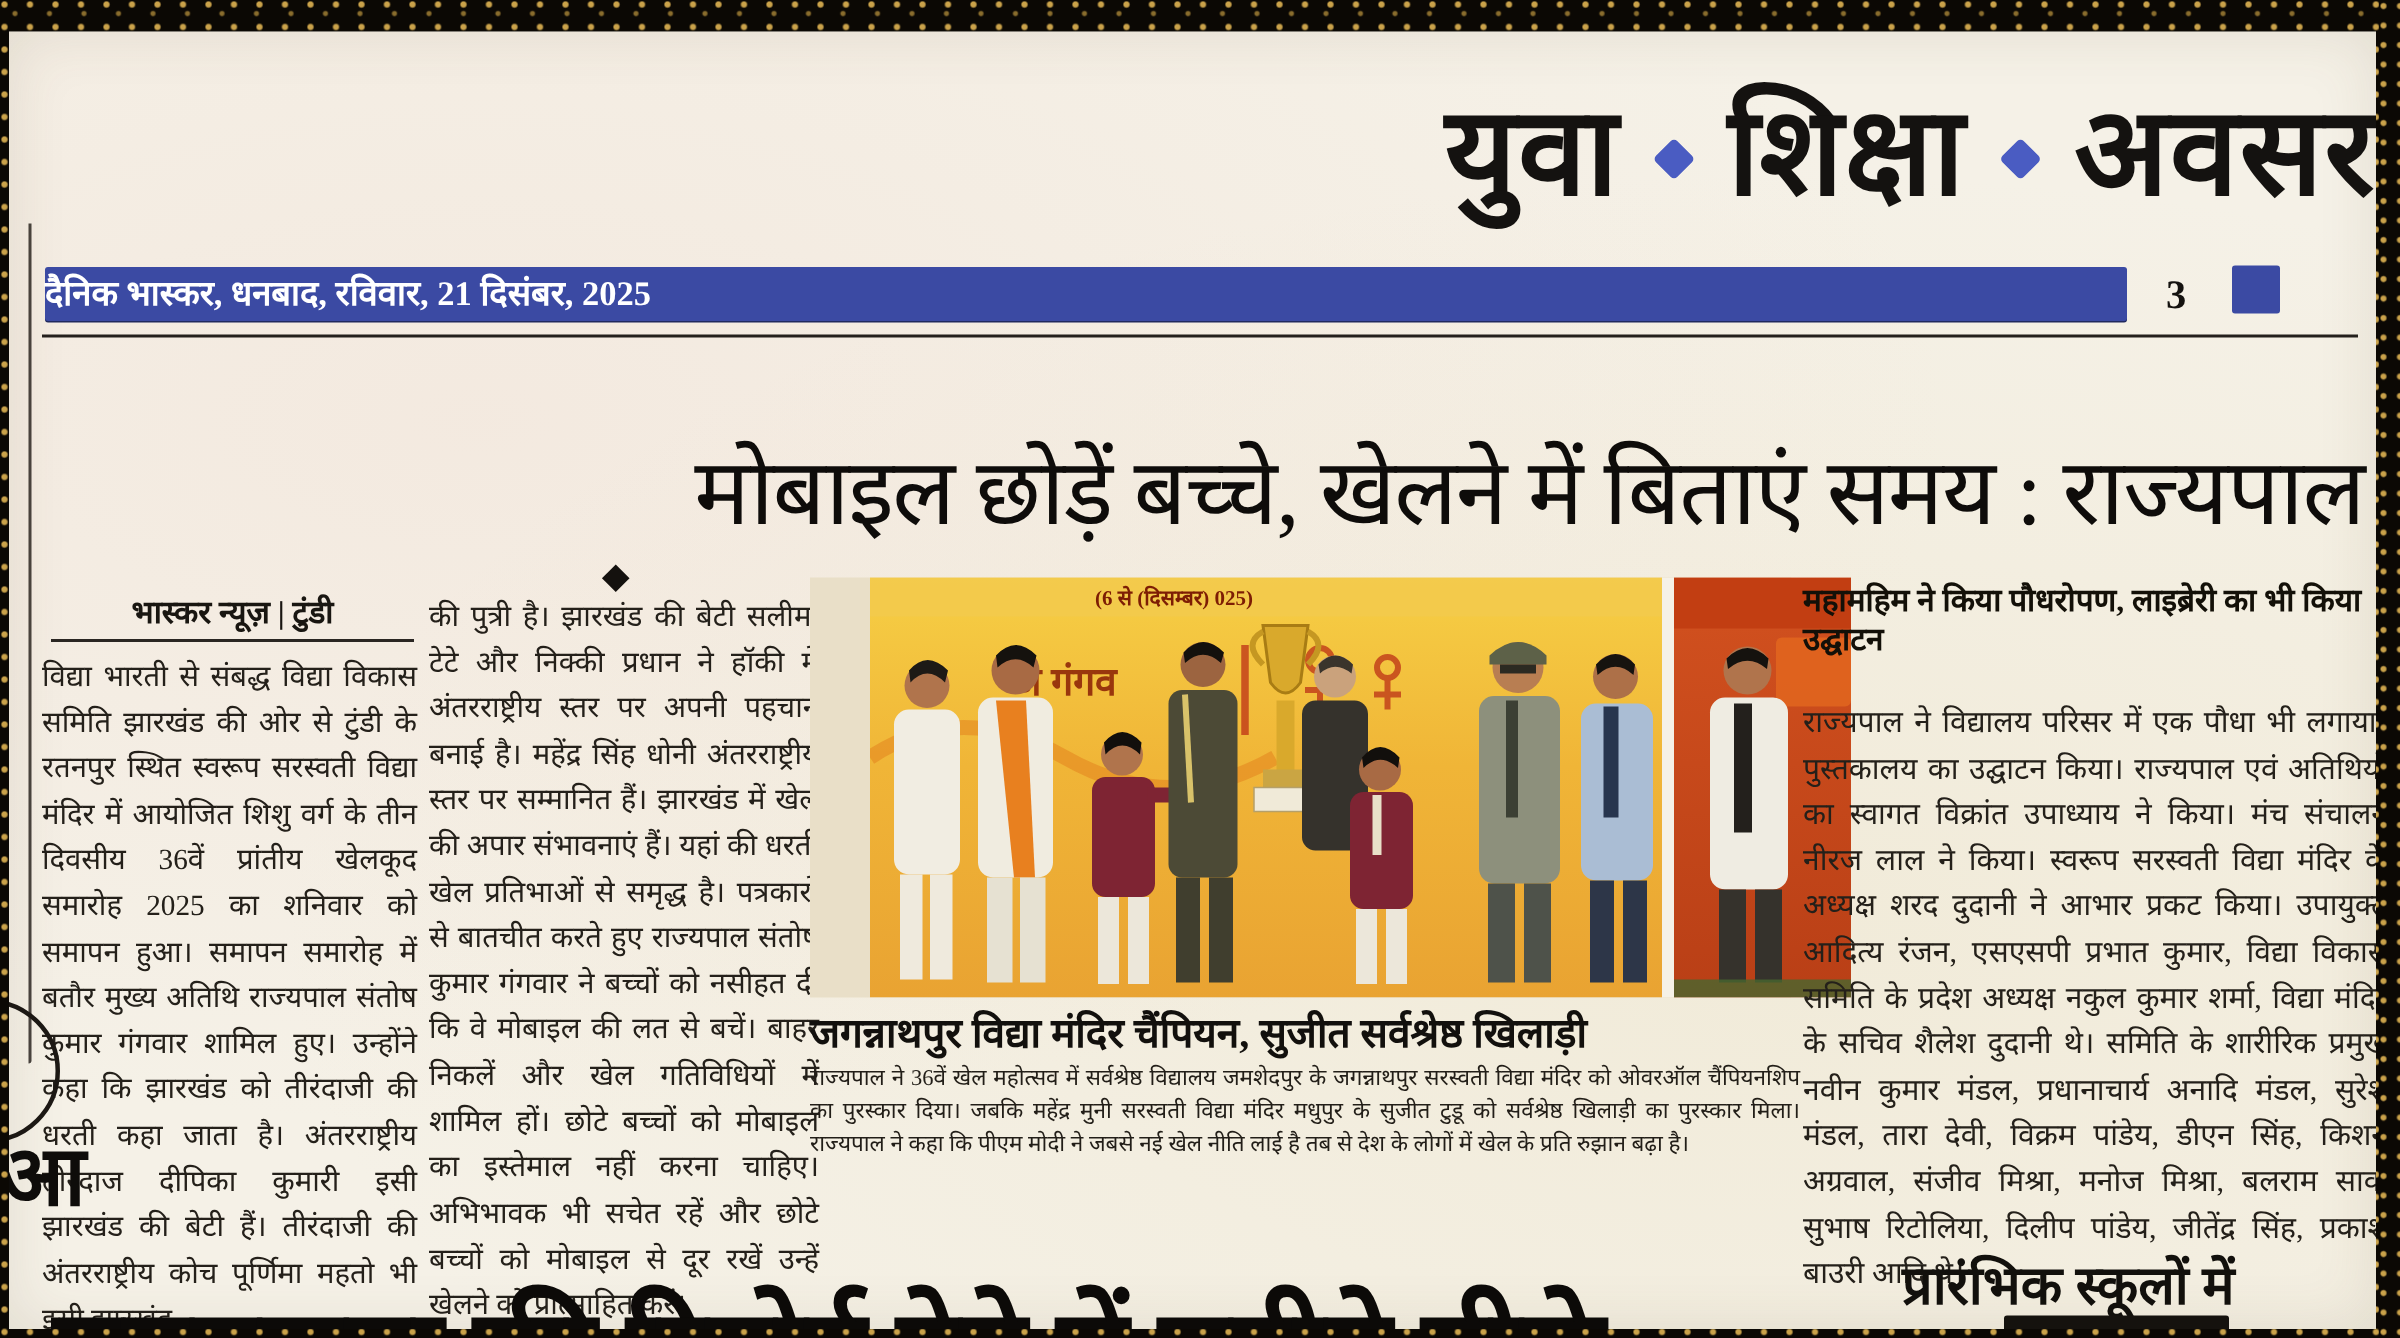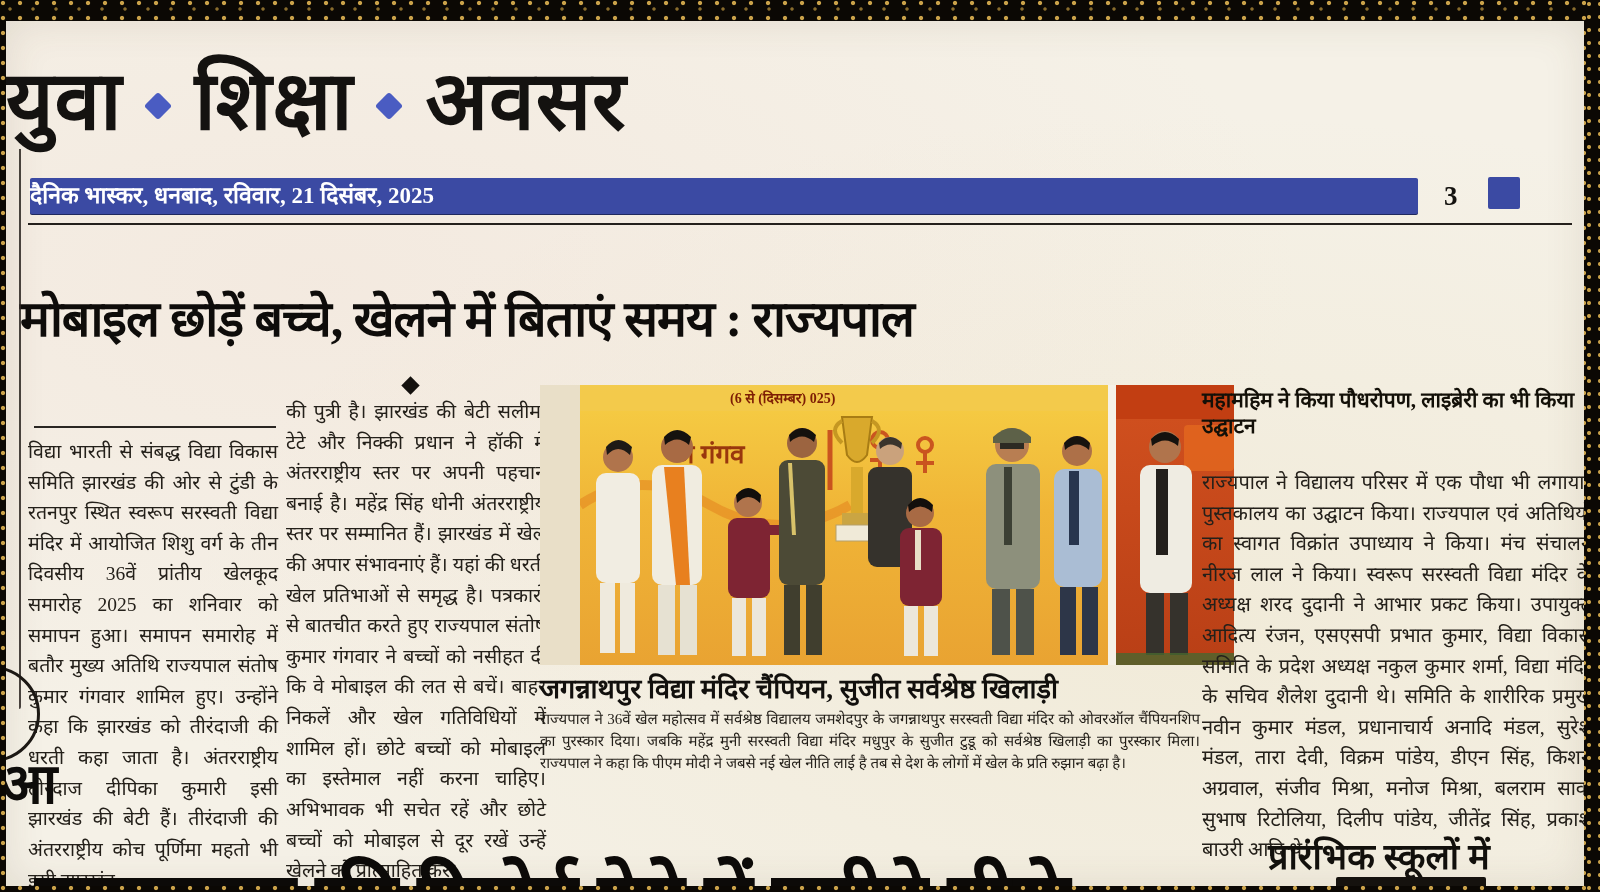--- a/index.html
+++ b/index.html
@@ -19,39 +19,39 @@
     background:
       radial-gradient(ellipse at 20% 30%, rgba(236,200,190,.18), transparent 55%),
       radial-gradient(ellipse at 75% 70%, rgba(225,210,160,.20), transparent 60%),
       #f5f1e7;
     overflow:hidden;
     box-shadow:inset 0 0 40px rgba(90,70,40,.12);
   }
   .abs{ position:absolute; }
 
   
-  .masthead{ left:0; top:40px; width:100%; text-align:left; font-weight:900;
+  .masthead{ left:0; top:40px; width:100%; text-align:right; font-weight:900;
     font-size:82px; letter-spacing:1px; color:#141210; line-height:1; }
   .masthead .dot{ display:inline-block; width:20px; height:20px; margin:0 26px 8px 26px;
     background:#4a5cc2; transform:rotate(45deg); border-radius:3px; vertical-align:middle;}
 
   
   .datebar{ left:24px; top:157px; width:1388px; height:36px; background:#3b4aa3;
     color:#ffffff; font-weight:700; font-size:23px; text-align:left; line-height:36px;
     border-radius:2px; box-shadow:0 1px 0 #20295e; }
   .pagenum{ left:1438px; top:160px; font-size:27px; font-weight:700; color:#14120f; }
   .bluesq{ left:1482px; top:156px; width:32px; height:32px; background:#3b4aa3; border-radius:2px; }
 
   .toprule{ left:22px; top:202px; width:1544px; height:2px; background:#24201c; }
 
   .kicker{ left:16px; top:210px; width:1552px; font-weight:700; font-size:38px;
     white-space:nowrap; color:#14110e; letter-spacing:-0.5px; }
 
-  .headline{ left:14px; top:262px; width:1556px; font-weight:700; font-size:50px;
-    white-space:nowrap; color:#0e0c0a; letter-spacing:-1px; }
+  .headline{ left:14px; top:262px; width:1556px; font-weight:400; font-size:62px;
+    white-space:nowrap; color:#0e0c0a; letter-spacing:-1px;text-align:right; }
 
   
   .byline{ left:34px; top:372px; width:230px; text-align:center; font-weight:700;
     font-size:21px; color:#191611; }
   .byline-rule{ left:28px; top:405px; width:242px; height:2px; background:#2a2622; }
   .col{ font-size:19.5px; line-height:1.57; text-align:justify; color:#24201a;
     font-weight:500; }
   .col1{ left:22px; top:416px; width:250px; }
   .col2{ left:280px; top:376px; width:260px; }
   .col2-diamond{ left:398px; top:358px; width:13px; height:13px; background:#14110e;
@@ -98,20 +98,21 @@
   </div>
 
   <div class="abs datebar">दैनिक भास्कर, धनबाद, रविवार, 21 दिसंबर, 2025</div>
   <div class="abs pagenum">3</div>
   <div class="abs bluesq"></div>
 
   <div class="abs toprule"></div>
 
   <div class="abs headline">मोबाइल छोड़ें बच्चे, खेलने में बिताएं समय : राज्यपाल</div>
 
+  <div class="abs byline">भास्कर न्यूज़ | टुंडी</div>
   <div class="abs byline-rule"></div>
   <div class="abs col2-diamond"></div>
   <div class="abs col col1">विद्या भारती से संबद्ध विद्या विकास समिति झारखंड की ओर से टुंडी के रतनपुर स्थित स्वरूप सरस्वती विद्या मंदिर में आयोजित शिशु वर्ग के तीन दिवसीय 36वें प्रांतीय खेलकूद समारोह 2025 का शनिवार को समापन हुआ। समापन समारोह में बतौर मुख्य अतिथि राज्यपाल संतोष कुमार गंगवार शामिल हुए। उन्होंने कहा कि झारखंड को तीरंदाजी की धरती कहा जाता है। अंतरराष्ट्रीय तीरंदाज दीपिका कुमारी इसी झारखंड की बेटी हैं। तीरंदाजी की अंतरराष्ट्रीय कोच पूर्णिमा महतो भी इसी झारखंड</div>
   <div class="abs col col2">की पुत्री है। झारखंड की बेटी सलीमा टेटे और निक्की प्रधान ने हॉकी में अंतरराष्ट्रीय स्तर पर अपनी पहचान बनाई है। महेंद्र सिंह धोनी अंतरराष्ट्रीय स्तर पर सम्मानित हैं। झारखंड में खेल की अपार संभावनाएं हैं। यहां की धरती खेल प्रतिभाओं से समृद्ध है। पत्रकारों से बातचीत करते हुए राज्यपाल संतोष कुमार गंगवार ने बच्चों को नसीहत दी कि वे मोबाइल की लत से बचें। बाहर निकलें और खेल गतिविधियों में शामिल हों। छोटे बच्चों को मोबाइल का इस्तेमाल नहीं करना चाहिए। अभिभावक भी सचेत रहें और छोटे बच्चों को मोबाइल से दूर रखें उन्हें खेलने को प्रोत्साहित करें।</div>
 
   <div class="abs photo">
     <svg width="654" height="280" viewBox="0 0 654 280">
       <defs>
         <linearGradient id="ban" x1="0" y1="0" x2="0" y2="1">
           <stop offset="0" stop-color="#f6cf45"></stop>

